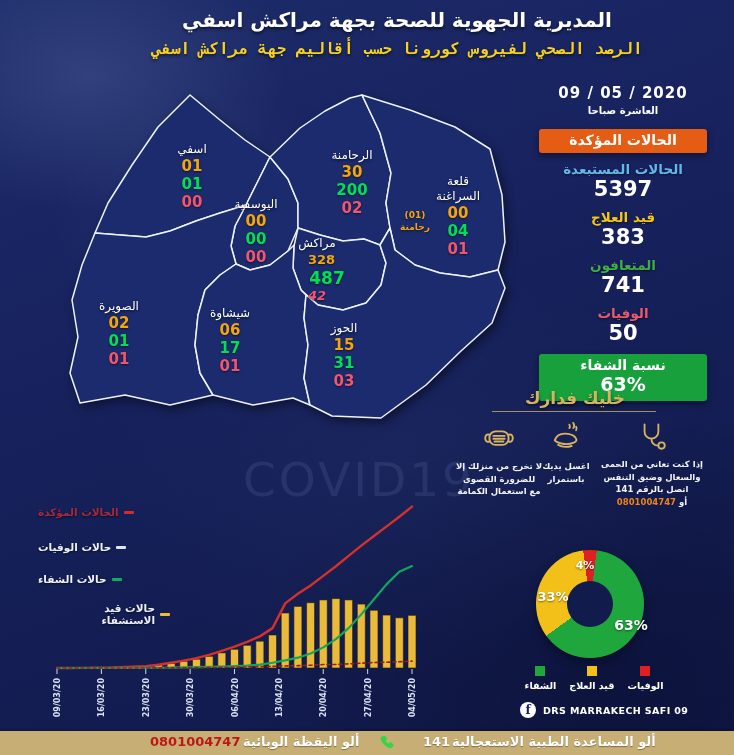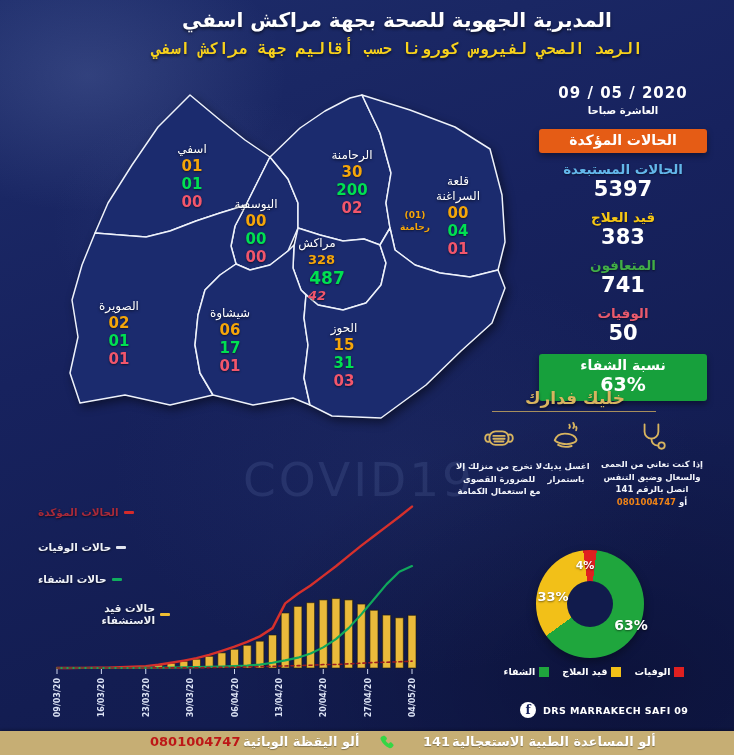--- a/index.html
+++ b/index.html
@@ -57,21 +57,21 @@
   
   .donut{position:absolute;left:536px;top:550px;width:108px;height:108px;border-radius:50%;
     box-shadow:0 4px 10px rgba(0,0,0,.35);}
   .donut-hole{position:absolute;left:567px;top:581px;width:46px;height:46px;border-radius:50%;background:#111b4c;}
   .pct{position:absolute;color:#fff;font-weight:bold;transform:translateX(-50%);text-shadow:0 1px 2px rgba(0,0,0,.5);}
   .pct-red{left:585px;top:559px;font-size:11px;}
   .pct-yellow{left:553px;top:589px;font-size:13px;}
   .pct-green{left:631px;top:617px;font-size:14px;}
   .donut-legend{position:absolute;left:494px;top:666px;width:200px;display:flex;gap:13px;
     justify-content:center;direction:ltr;}
-  .dleg{display:flex;align-items:center;gap:4px;color:#fff;font-weight:bold;font-size:9.5px;direction:rtl;}
+  .dleg{display:flex;align-items:center;gap:4px;color:#fff;font-weight:bold;font-size:9.5px;direction:rtl;flex-direction:column;}
   .dleg .sq{width:10px;height:10px;flex:0 0 auto;}
   
   .fb{position:absolute;left:520px;top:702px;display:flex;align-items:center;gap:7px;direction:ltr;cursor:pointer;}
   .fb-circle{width:16px;height:16px;border-radius:50%;background:#fff;color:#17225e;font-weight:bold;
     font-size:12px;line-height:16px;text-align:center;font-family:"DejaVu Serif",serif;}
   .fb-text{color:#fff;font-weight:bold;font-size:9.5px;letter-spacing:.4px;}
   .gold-bar{position:absolute;left:0;top:731px;width:734px;height:24px;background:#c6ae74;
     box-shadow:0 -1px 3px rgba(0,0,0,.3);}
   .gb{position:absolute;top:3px;font-weight:bold;font-size:13px;white-space:nowrap;}
   .gb-white{color:#fff;text-shadow:0 1px 1px rgba(0,0,0,.35);}

